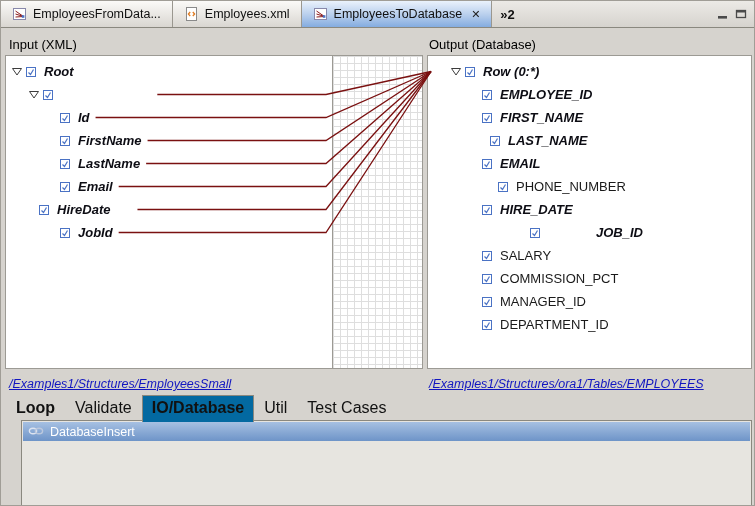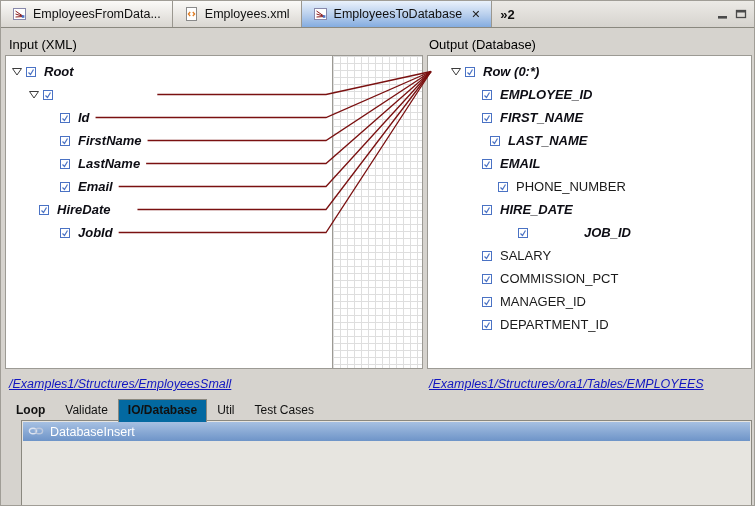--- a/index.html
+++ b/index.html
@@ -43,21 +43,21 @@
 
   #lines { position:absolute; left:0; top:0; width:755px; height:371px; pointer-events:none; z-index:6; }
 
   .struct-link { position:absolute; top:349px; font-size:12.5px; color:#1216c0; text-decoration:underline; cursor:pointer;font-style:italic; }
   .struct-link.in { left:8px; }
   .struct-link.out { left:428px; }
 
   
   .bottom { position:absolute; top:398px; left:0; right:0; bottom:0; }
   .bottom-tabs { position:relative; height:22px; display:flex; align-items:flex-end; padding-left:5px; z-index:2; }
-  .btab { font-size:12px; color:#111; padding:3px 9px 4px; border:1px solid transparent; border-bottom:none; white-space:nowrap; cursor:pointer; }
+  .btab { font-size:16px; color:#111; padding:3px 9px 4px; border:1px solid transparent; border-bottom:none; white-space:nowrap; cursor:pointer; }
   .btab.bold { font-weight:bold; }
   .btab.active { background:#0369a1; border-color:#8a887f; margin-bottom:-1px; padding-bottom:5px; }
   .bottom-panel { position:absolute; top:21px; left:20px; right:2px; height:91px; border:1px solid #8a887f; background:#e7e5e0; z-index:1; }
   .db-row { height:19px; margin:1px; display:flex; align-items:center; gap:6px; padding-left:5px;
             background:linear-gradient(#a6c0e2,#6e94c8); color:#fff; font-size:12.5px; cursor:default; }
 </style>
 </head>
 <body>
 
 <div class="window">
@@ -272,21 +272,21 @@
         <div class="trow" style="padding-left: 40px;">
           <span class="expander"></span>
           <span class="nicon">
             <svg width="12" height="12" viewBox="0 0 12 12">
               <rect x="1.5" y="1.5" width="9" height="9" fill="#ffffff" stroke="#4a72c4"></rect>
               <path d="M3.5 6.5 L5.5 8.5 L8.5 3.5" fill="none" stroke="#4a72c4" stroke-width="1.2"></path>
             </svg>
           </span>
           <span class="lbl b">HIRE_DATE</span>
         </div>
-        <div class="trow" style="padding-left: 28px; gap: 48px;">
+        <div class="trow" style="padding-left: 40px; gap: 48px;">
           <span class="expander"></span>
           <span class="nicon">
             <svg width="12" height="12" viewBox="0 0 12 12">
               <rect x="1.5" y="1.5" width="9" height="9" fill="#ffffff" stroke="#4a72c4"></rect>
               <path d="M3.5 6.5 L5.5 8.5 L8.5 3.5" fill="none" stroke="#4a72c4" stroke-width="1.2"></path>
             </svg>
           </span>
           <span class="lbl b">JOB_ID</span>
         </div>
         <div class="trow" style="padding-left: 40px;">

